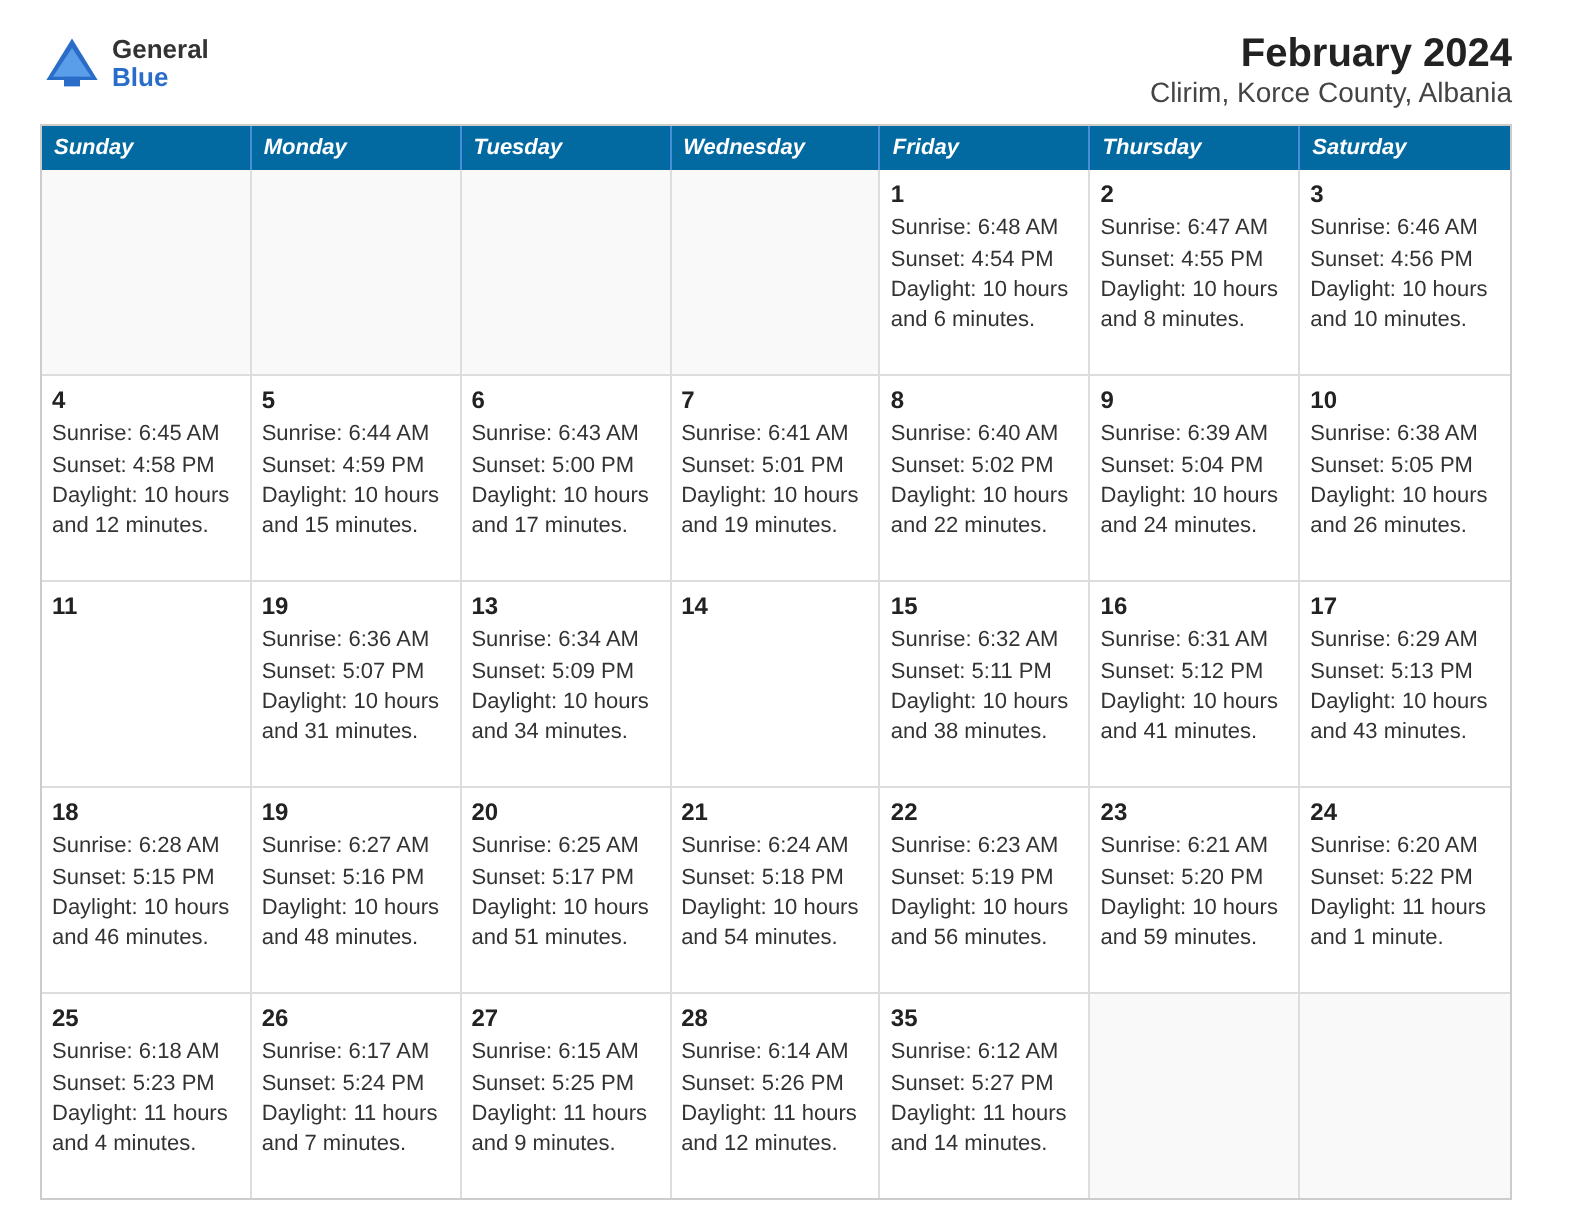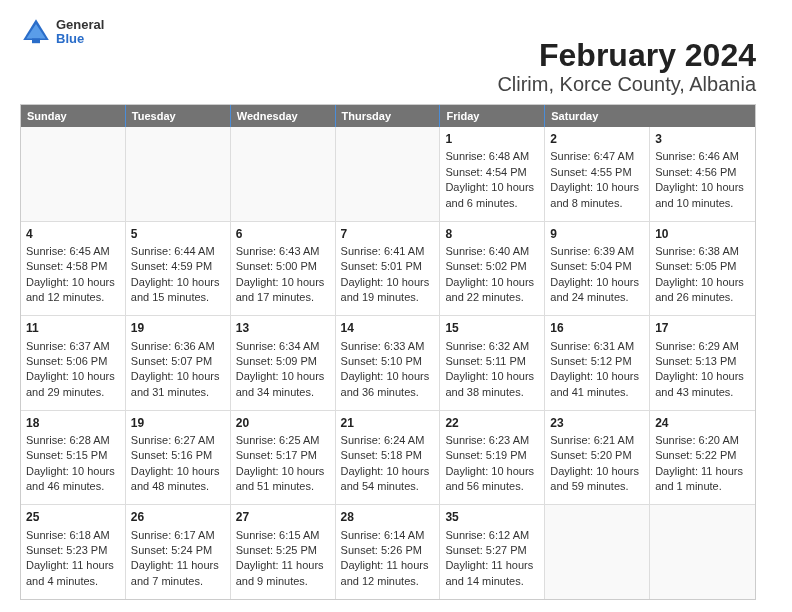--- a/index.html
+++ b/index.html
@@ -38,41 +38,41 @@
     .logo-text .general { color: #333; }
     .logo-text .blue { color: #2a6dc9; }
     .logo-icon {
       width: 32px;
       height: 32px;
     }
     .title-block {
       text-align: right;
     }
     .title-block h1 {
-      font-size: 32px;
+      font-size: 20px;
       font-weight: bold;
       color: #222;
       line-height: 1.1;
-      margin-top: 22px;
     }
     .title-block h2 {
-      font-size: 20px;
+      font-size: 14px;
       font-weight: normal;
       color: #444;
     }
     .calendar {
       flex: 1;
       display: flex;
       flex-direction: column;
       border: 1px solid #ccc;
     }
     .cal-header {
       display: grid;
       grid-template-columns: repeat(7, 1fr);
-      background: #737373;
+      background: #0369a1;
+      font-style: italic;
     }
     .cal-header-cell {
       color: #fff;
       font-size: 11px;
       font-weight: bold;
       padding: 5px 6px;
       text-align: left;
       border-right: 1px solid #4a8dd9;
     }
     .cal-header-cell:last-child { border-right: none; }
@@ -130,24 +130,25 @@
     </div>
     <div class="title-block">
       <h1>February 2024</h1>
       <h2>Clirim, Korce County, Albania</h2>
     </div>
   </div>
 
   <div class="calendar">
     <div class="cal-header">
       <div class="cal-header-cell">Sunday</div>
+      <div class="cal-header-cell">Monday</div>
       <div class="cal-header-cell">Tuesday</div>
       <div class="cal-header-cell">Wednesday</div>
+      <div class="cal-header-cell">Friday</div>
       <div class="cal-header-cell">Thursday</div>
-      <div class="cal-header-cell">Friday</div>
       <div class="cal-header-cell">Saturday</div>
     </div>
     <div class="cal-body" id="cal-body">
     <div class="cal-row">
           <div class="cal-cell empty"></div>
           <div class="cal-cell empty"></div>
           <div class="cal-cell empty"></div>
           <div class="cal-cell empty"></div>
           <div class="cal-cell">
             <span class="day-num">1</span>
@@ -188,33 +189,31 @@
             <div class="sun-info">Sunrise: 6:39 AM<br>Sunset: 5:04 PM<br>Daylight: 10 hours and 24 minutes.</div>
           </div>
           <div class="cal-cell">
             <span class="day-num">10</span>
             <div class="sun-info">Sunrise: 6:38 AM<br>Sunset: 5:05 PM<br>Daylight: 10 hours and 26 minutes.</div>
           </div>
         </div>
         <div class="cal-row">
           <div class="cal-cell">
             <span class="day-num">11</span>
-            <div class="sun-info">Sunrise: 6:37 AM<br>Sunset: 5:06 PM<br>Daylight: 10 hours and 29 minutes.</div>
           </div>
           <div class="cal-cell">
             <span class="day-num">19</span>
             <div class="sun-info">Sunrise: 6:36 AM<br>Sunset: 5:07 PM<br>Daylight: 10 hours and 31 minutes.</div>
           </div>
           <div class="cal-cell">
             <span class="day-num">13</span>
             <div class="sun-info">Sunrise: 6:34 AM<br>Sunset: 5:09 PM<br>Daylight: 10 hours and 34 minutes.</div>
           </div>
           <div class="cal-cell">
             <span class="day-num">14</span>
-            <div class="sun-info">Sunrise: 6:33 AM<br>Sunset: 5:10 PM<br>Daylight: 10 hours and 36 minutes.</div>
           </div>
           <div class="cal-cell">
             <span class="day-num">15</span>
             <div class="sun-info">Sunrise: 6:32 AM<br>Sunset: 5:11 PM<br>Daylight: 10 hours and 38 minutes.</div>
           </div>
           <div class="cal-cell">
             <span class="day-num">16</span>
             <div class="sun-info">Sunrise: 6:31 AM<br>Sunset: 5:12 PM<br>Daylight: 10 hours and 41 minutes.</div>
           </div>
           <div class="cal-cell">

